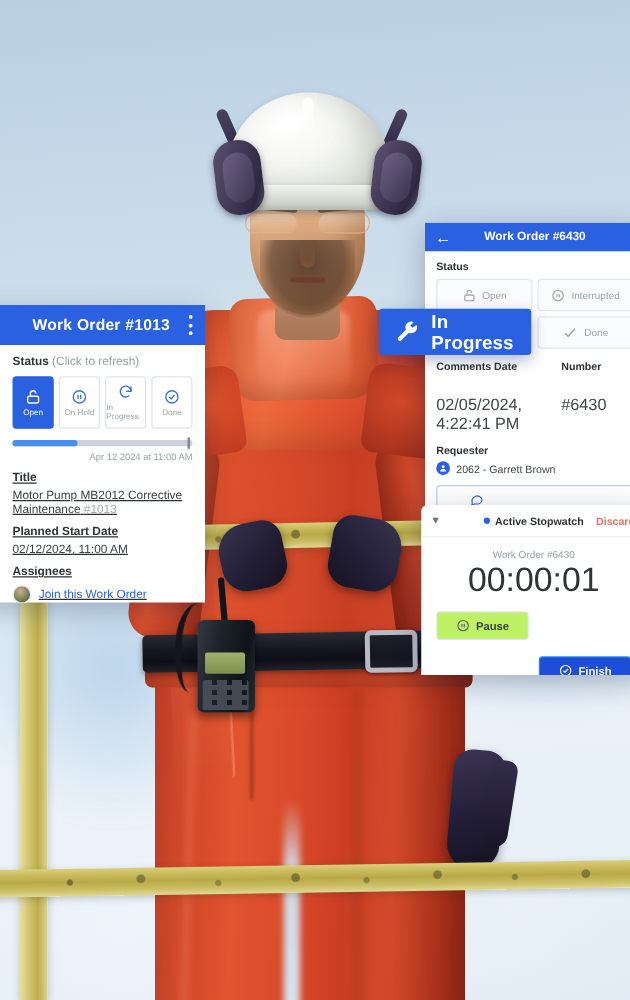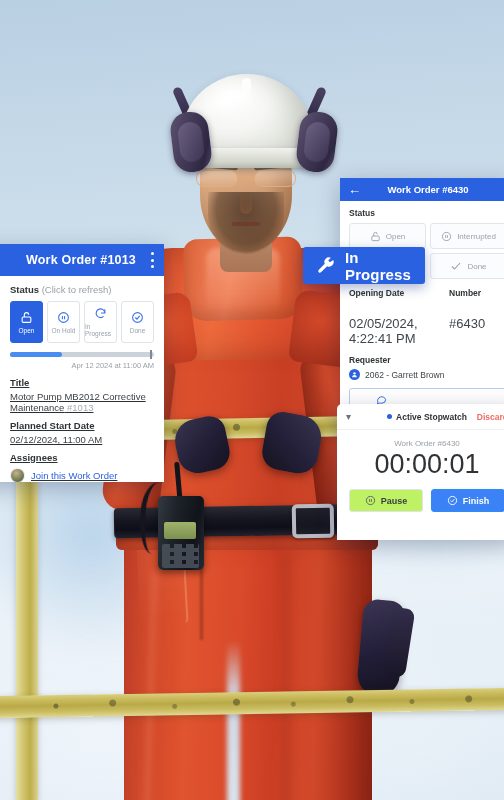--- a/index.html
+++ b/index.html
@@ -295,21 +295,21 @@
   .sw-title { font-size:8.5px; font-weight:bold; color:#2f3336; }
   .discard { margin-left:auto; color:#ef6b63; font-size:8.5px; font-weight:bold; }
   .sw-body { padding:9px 0 0 0; text-align:center; }
   .sw-wo { font-size:8px; color:#9aa0a6; }
   .sw-time { font-size:27px; color:#2f3336; margin-top:1px; letter-spacing:0px;
     font-family:"Liberation Sans", sans-serif; }
   .sw-actions { display:flex; gap:8px; padding:9px 12px 0 12px; }
   .sw-btn { flex:1; height:23px; border-radius:3px; display:flex; align-items:center;
     justify-content:center; gap:5px; font-size:9px; font-weight:bold; }
   .sw-btn.pause { border:1px solid #dfe3ea; background:#bef264; color:#3b4046; }
-  .sw-btn.finish { background:#3b82f6; color:#fff; border:1px solid #2a8ff0; }
+  .sw-btn.finish { background:#1d4ed8; color:#fff; border:1px solid #2a8ff0;margin-top:36px; }
 </style>
 </head>
 <body>
 
 <div id="root">
 
   <div class="photo">
     <div class="sky"></div>
     <div class="haze-l"></div>
     <div class="haze-r"></div>
@@ -483,21 +483,21 @@
         <div class="rp-st">
           <svg width="12" height="12" viewBox="0 0 24 24" fill="none" stroke="#9aa2ad" stroke-width="2.2">
             <polyline points="4 13 9 18 20 6"></polyline>
           </svg>
           <span>Done</span>
         </div>
       </div>
 
       <div class="meta">
         <div class="c1">
-          <div class="rp-lbl">Opening Date</div>
+          <div class="rp-lbl">Comments Date</div>
           <div class="mv">02/05/2024, 4:22:41 PM</div>
         </div>
         <div class="c2">
           <div class="rp-lbl">Number</div>
           <div class="mv">#6430</div>
         </div>
       </div>
 
       <div style="margin-top:9px;">
         <div class="rp-lbl">Requester</div>

